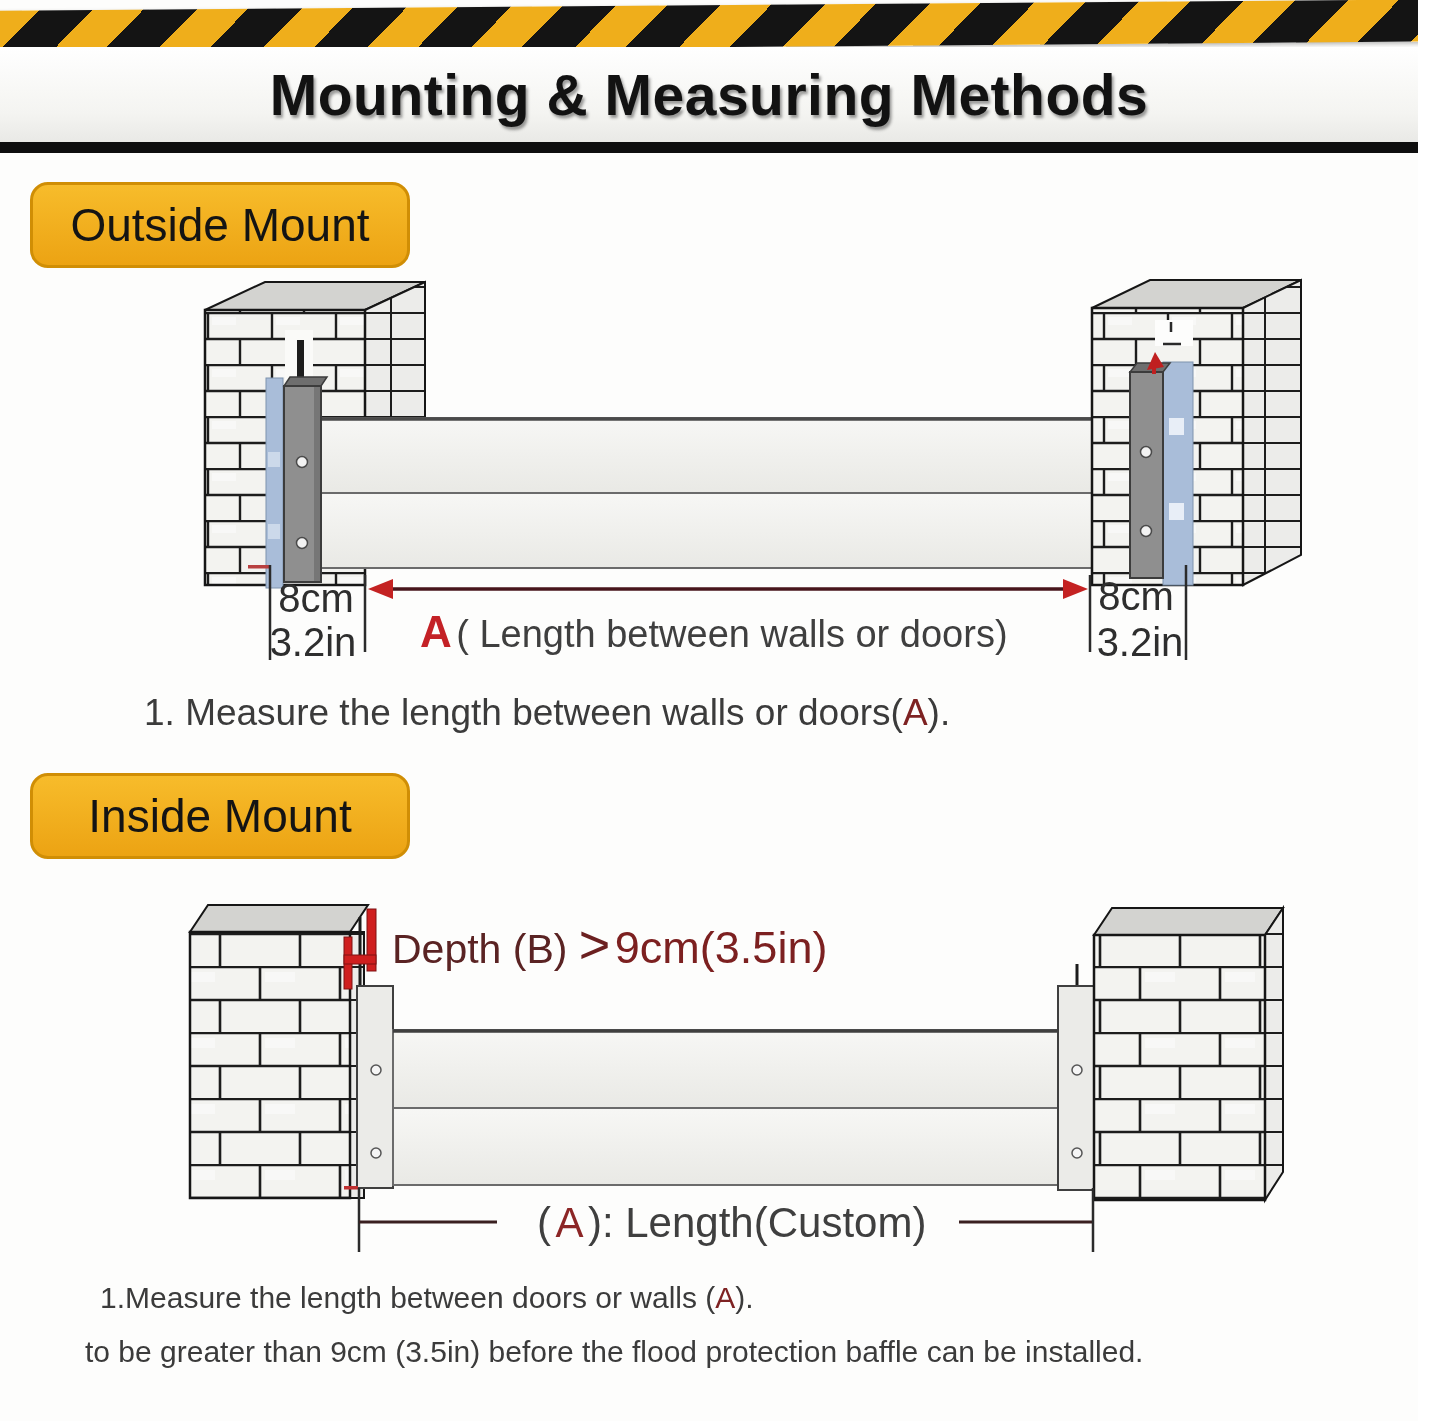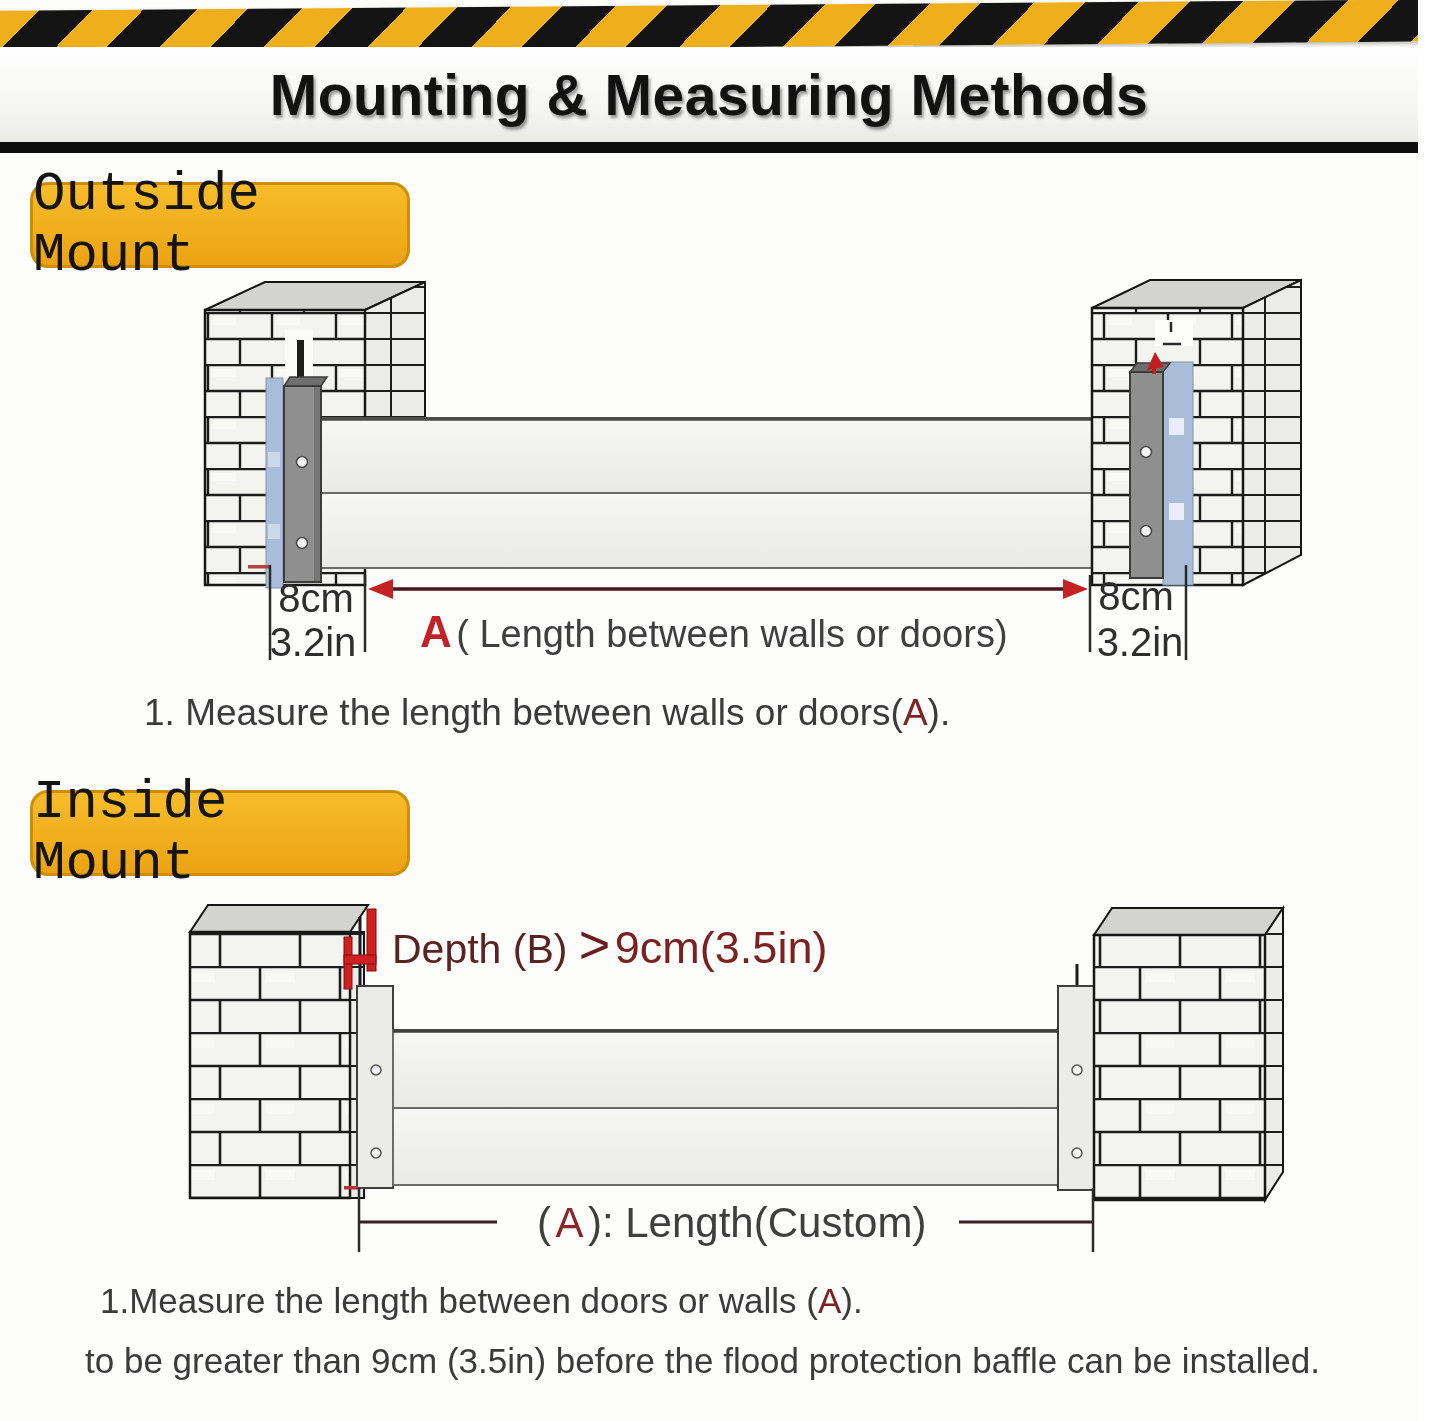--- a/index.html
+++ b/index.html
@@ -25,39 +25,39 @@
   }
   .header-bar { position:absolute; left:0; top:142px; width:100%; height:11px; background:#0e0e0e; }
 
   
   .mount-label {
     position:absolute; left:30px; width:380px; height:86px; box-sizing:border-box;
     background:linear-gradient(180deg,#f7bc2b 0%,#eca313 100%);
     border:3px solid #d08e05; border-radius:18px;
     display:flex; align-items:center; justify-content:center;
   }
-  .mount-label span { font-size:54px; color:#141414;font-family:Liberation Mono, monospace; }
+  .mount-label span { font-size:46px; color:#141414; }
   #outside-label { top:182px; }
-  #inside-label  { top:790px; }
+  #inside-label  { top:773px; }
 
   
   svg.diagram { position:absolute; left:0; display:block; }
   #outside-svg { top:260px; }
   #inside-svg  { top:900px; }
   svg text { font-family:"Liberation Sans",sans-serif; }
   .dimtxt { fill:#2e2e2e; font-size:40px; }
   .ann    { fill:#3f3f3f; font-size:38px; }
 
   
   .instr { position:absolute; color:#3b3b3b; }
   .instr p { margin:0; font-size:37px; }
   #outside-instr { left:144px; top:692px; }
   #outside-instr p + p { margin-top:13px; }
   #inside-instr { left:85px; top:1281px; }
-  #inside-instr p { font-size:35px; }
+  #inside-instr p { font-size:30px; }
   #inside-instr .l1 { padding-left:15px; margin-bottom:20px; }
   #inside-instr .l2 { padding-left:17px; }
   #inside-instr .l3 { margin-top:3px; }
   .rd { color:#7e2222; }
   .dk { color:#3b3b3b; }
 </style>
 </head>
 <body>
 
 <div class="page">

